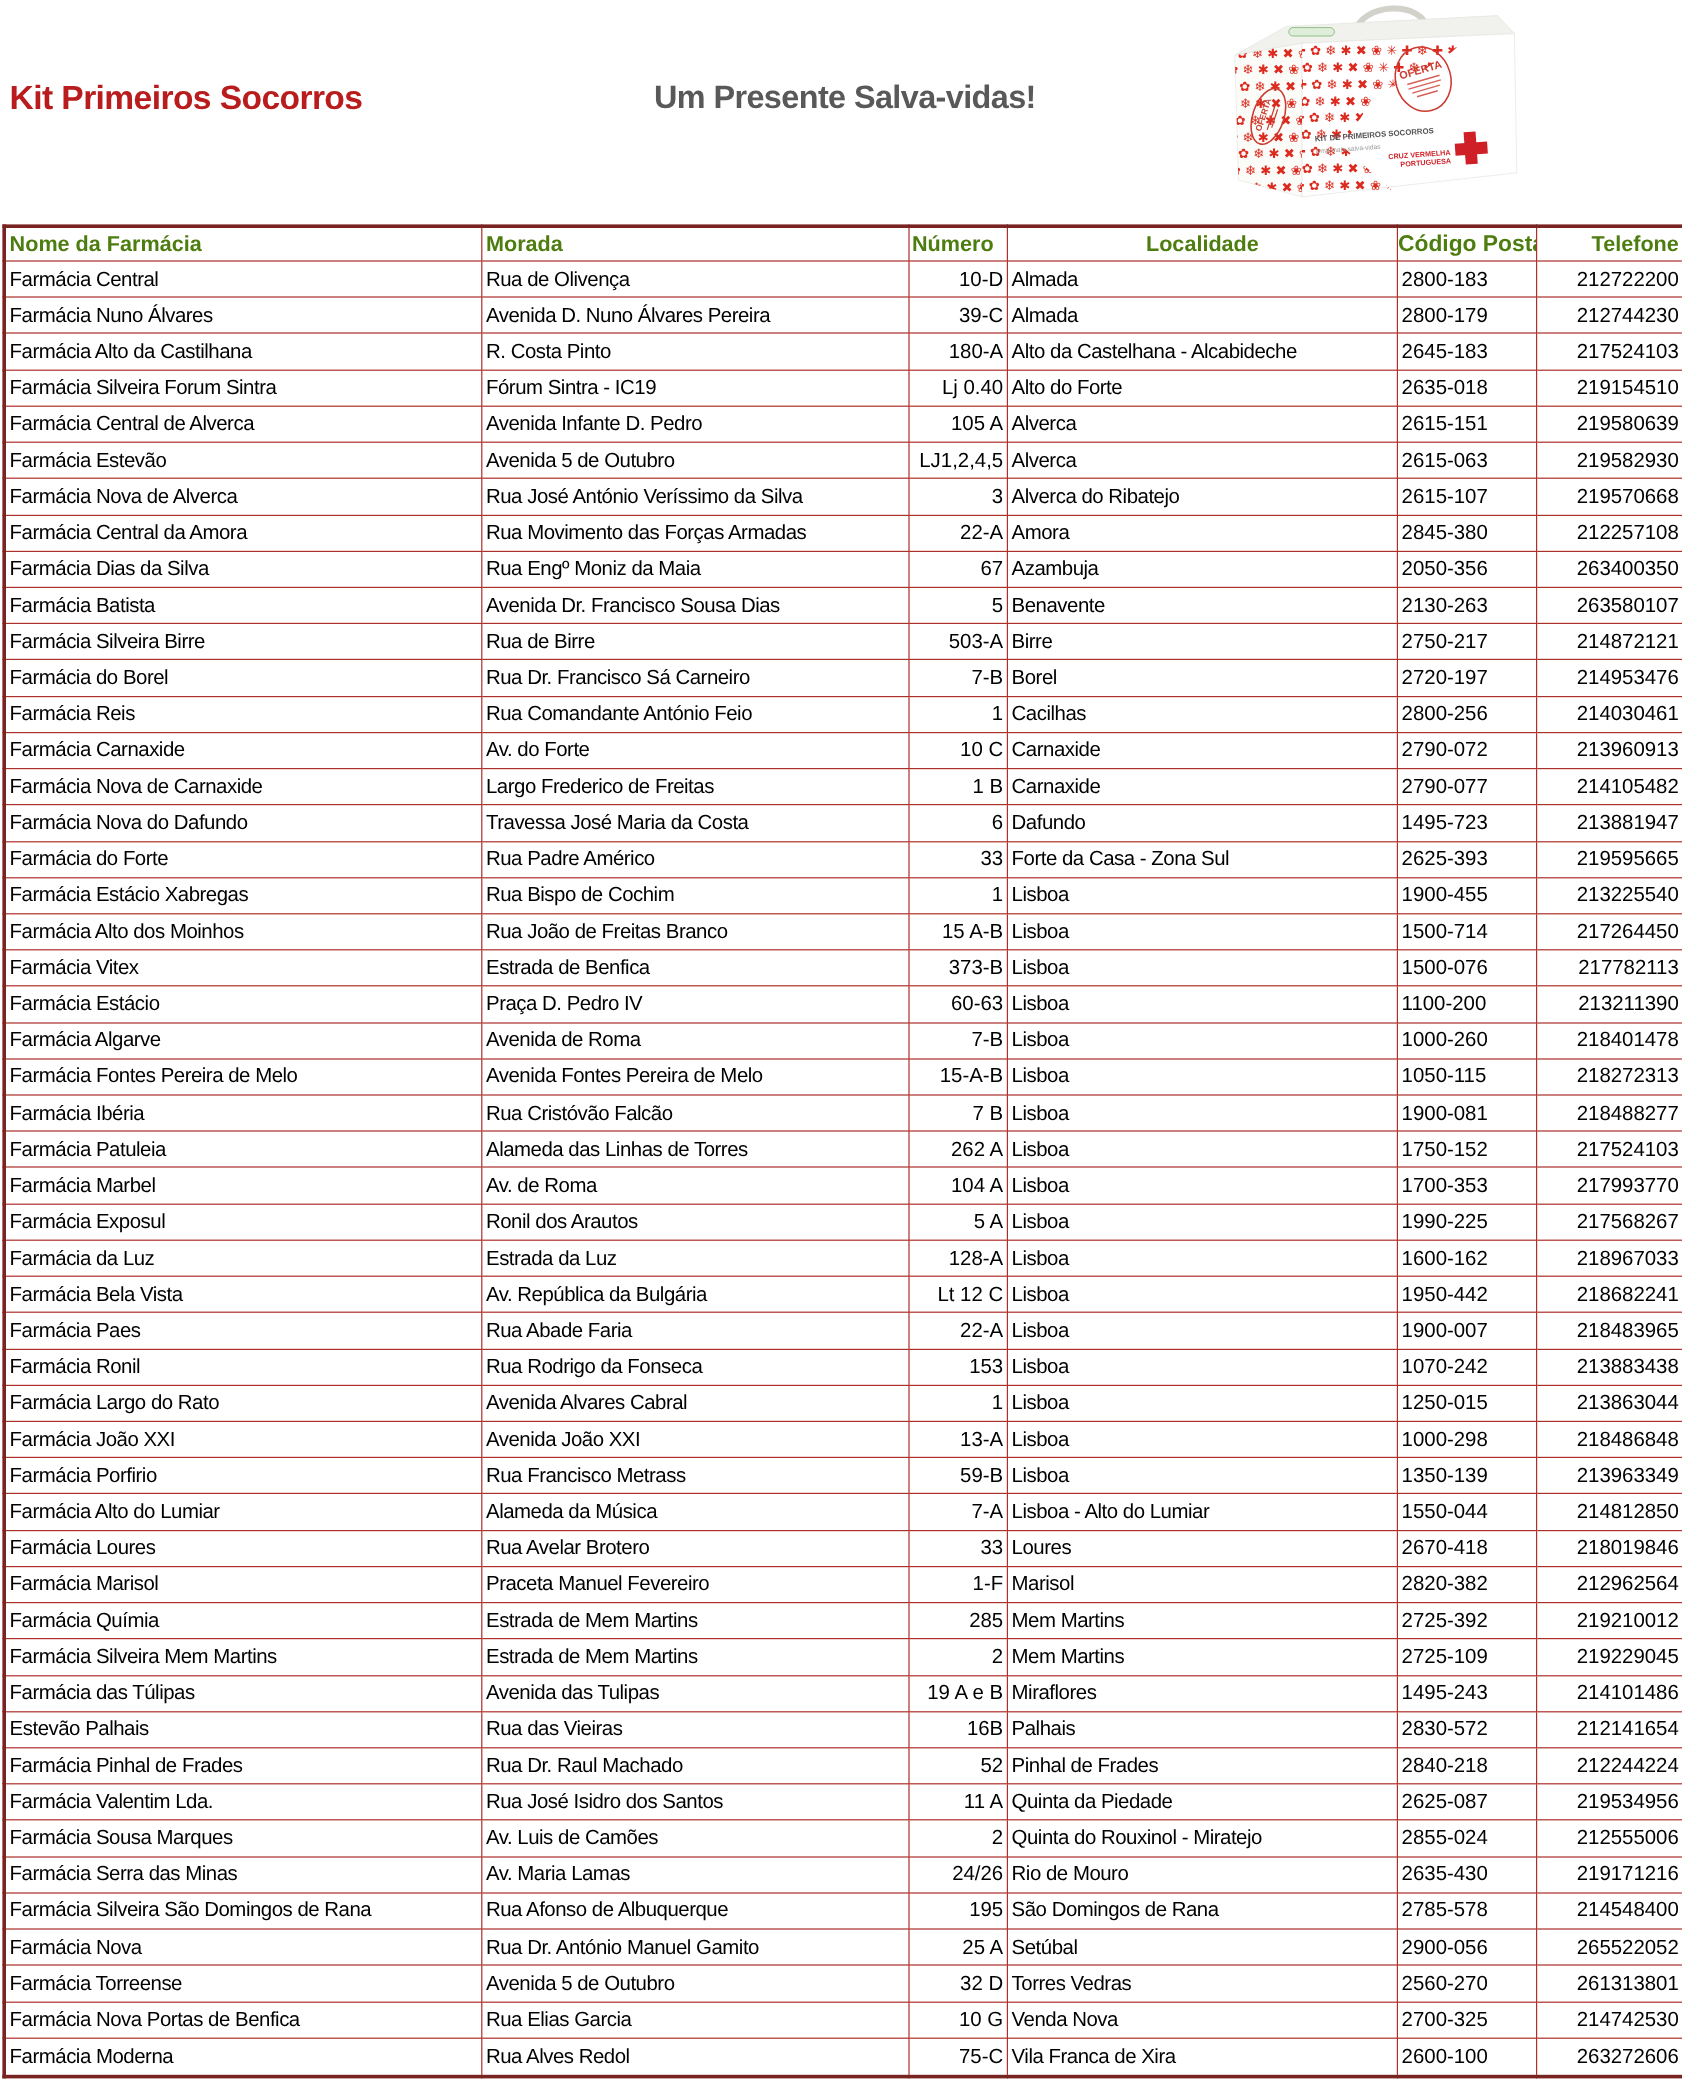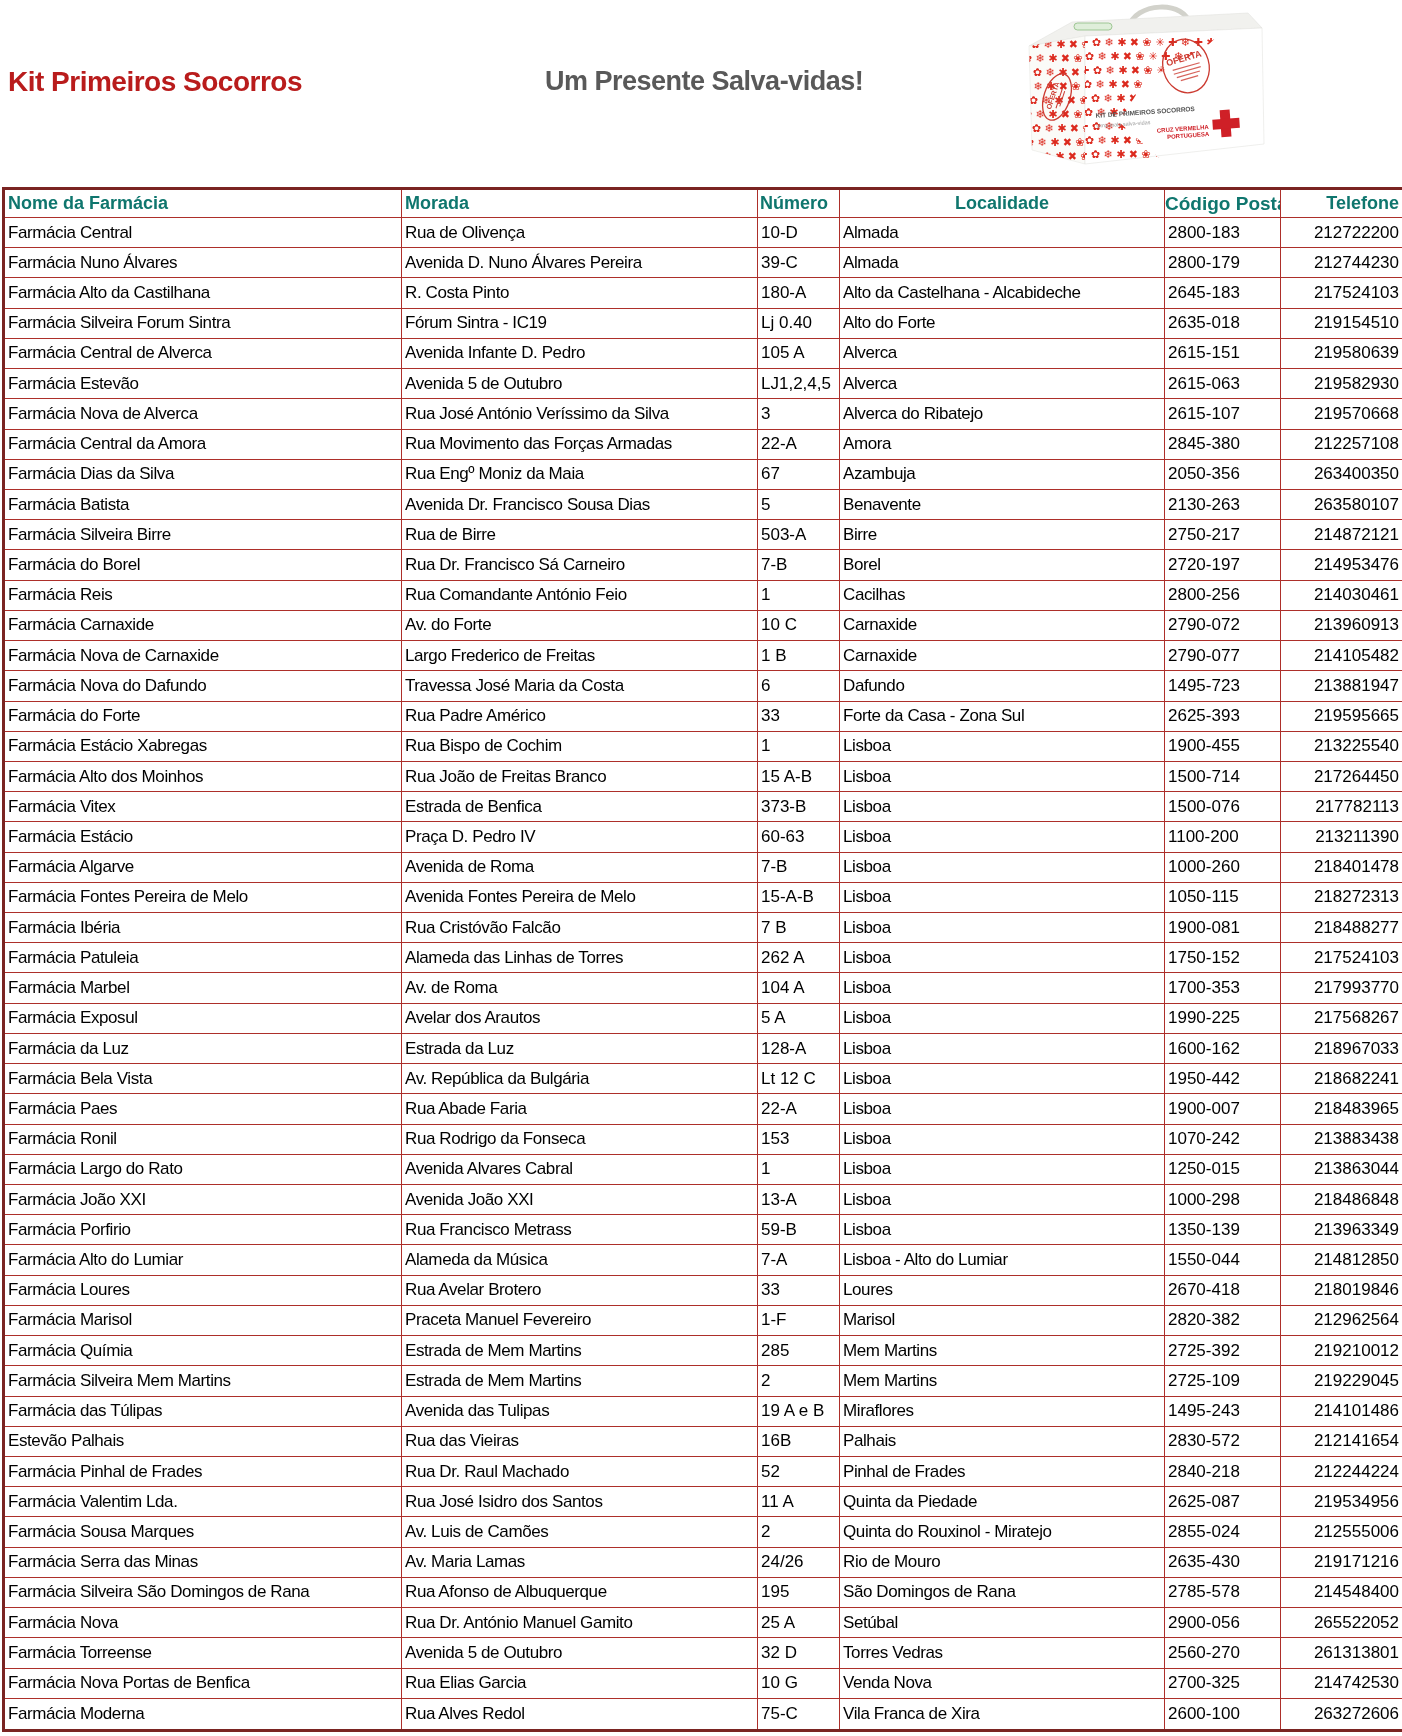--- a/index.html
+++ b/index.html
@@ -17,23 +17,23 @@
   .pattern-text{font-family:"DejaVu Sans",sans-serif;font-size:11px;fill:#dc2a1e;}
   .stamp{stroke:#cc3a30;fill:none;stroke-width:1.3px;}
   .stamp-txt{fill:#cc3a30;font-weight:bold;font-family:"Liberation Sans",sans-serif;}
 
   
   .table-wrap{position:absolute;left:2px;top:187px;width:1398px;height:1545px;}
   table{width:100%;height:100%;border-collapse:collapse;table-layout:fixed;
         border:3px solid #7a2422;}
   th,td{border:1px solid #ad2f2a;padding:0 3px;font-size:17px;color:#000;
         overflow:hidden;white-space:nowrap;}
-  thead th{color:#0f766e;font-size:18px;font-weight:bold;height:27px;}
+  thead th{color:#4d7c0f;font-size:18px;font-weight:bold;height:27px;}
   td.col-nome,td.col-morada,td.col-localidade{text-align:left;letter-spacing:-0.4px;}
-  td.col-numero{padding-right:3px;}
+  td.col-numero{text-align:right;padding-right:3px;}
   td.col-codigo{text-align:left;padding-right:12px;}
   td.col-telefone{text-align:right;padding-right:5px;}
   th.col-nome,th.col-morada{text-align:left;}
   th.col-numero{text-align:left;padding-left:2px;}
   th.col-localidade{text-align:center;}
   th.col-codigo{text-align:center;font-size:19px;padding:0;}
   th.col-telefone{text-align:right;padding-right:5px;}
 </style>
 </head>
 <body>
@@ -338,21 +338,21 @@
         <tr>
           <td class="col-nome">Farmácia Marbel</td>
           <td class="col-morada">Av. de Roma</td>
           <td class="col-numero">104 A</td>
           <td class="col-localidade">Lisboa</td>
           <td class="col-codigo">1700-353</td>
           <td class="col-telefone">217993770</td>
         </tr>
         <tr>
           <td class="col-nome">Farmácia Exposul</td>
-          <td class="col-morada">Avelar dos Arautos</td>
+          <td class="col-morada">Ronil dos Arautos</td>
           <td class="col-numero">5 A</td>
           <td class="col-localidade">Lisboa</td>
           <td class="col-codigo">1990-225</td>
           <td class="col-telefone">217568267</td>
         </tr>
         <tr>
           <td class="col-nome">Farmácia da Luz</td>
           <td class="col-morada">Estrada da Luz</td>
           <td class="col-numero">128-A</td>
           <td class="col-localidade">Lisboa</td>

